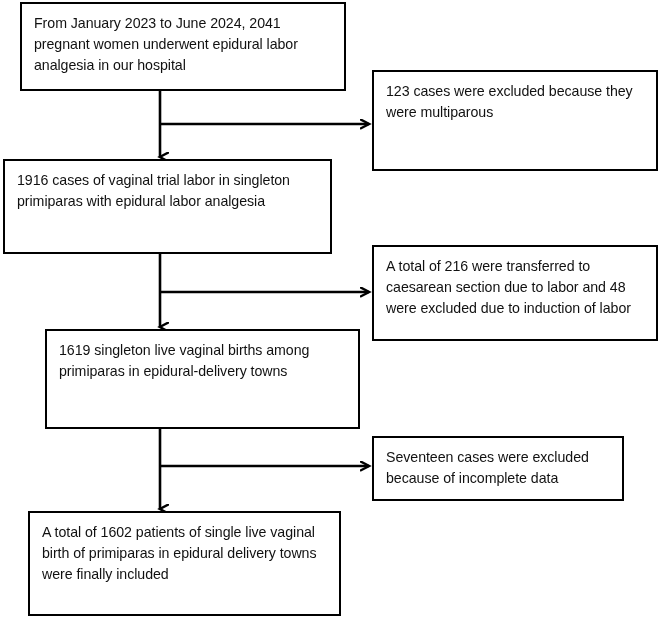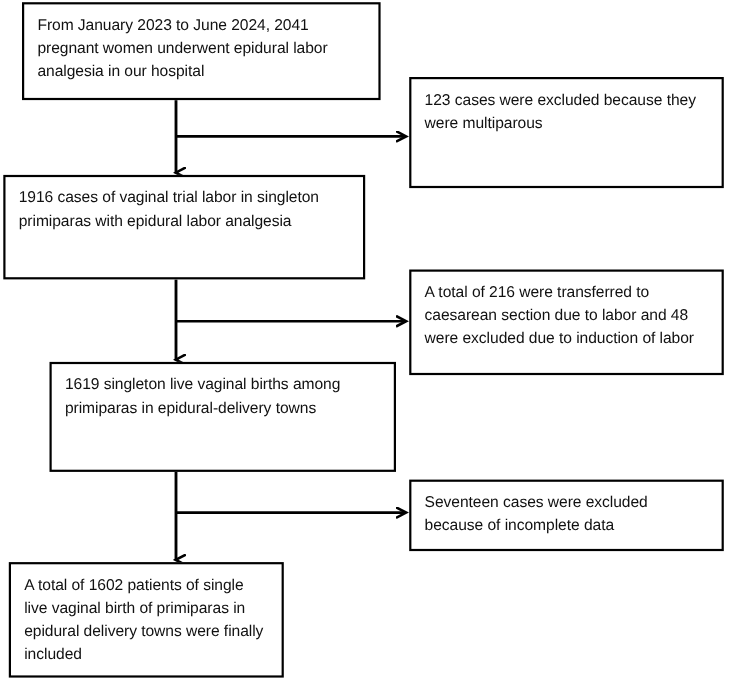--- a/index.html
+++ b/index.html
@@ -41,25 +41,25 @@
     overflow: hidden;
   }
   .node-text {
     display: block;
     white-space: pre-line;
   }
   
   #node-enrolled   { left: 20px;  top: 2px;   width: 326px; height: 89px; }
   #node-trial      { left: 3px;   top: 159px; width: 329px; height: 95px; }
   #node-births     { left: 25px;  top: 329px; width: 315px; height: 100px; margin-left: 20px; }
-  #node-included   { left: 8px;  top: 511px; width: 250px; height: 105px; }
+  #node-included   { left: 28px;  top: 511px; width: 313px; height: 105px; }
   
   #node-excl-multiparous { left: 372px; top: 70px;  width: 286px; height: 101px; }
   #node-excl-caesarean   { left: 372px; top: 245px; width: 286px; height: 96px; }
-  #node-excl-incomplete  { left: 372px; top: 436px; width: 286px; height: 65px; }
+  #node-excl-incomplete  { left: 372px; top: 436px; width: 252px; height: 65px; }
 </style>
 </head>
 <body>
 
 <div id="flowchart">
 
   <svg class="connectors" viewBox="0 0 669 622">
     <defs>
       <marker id="arrow-down" markerWidth="12" markerHeight="12" refX="5.2" refY="9.4" orient="auto" markerUnits="userSpaceOnUse">
         <path d="M0.4,0.4 L5.2,9.6 L10,0.4" fill="none" stroke="#000000" stroke-width="2.4" stroke-linecap="butt" stroke-linejoin="miter"></path>

